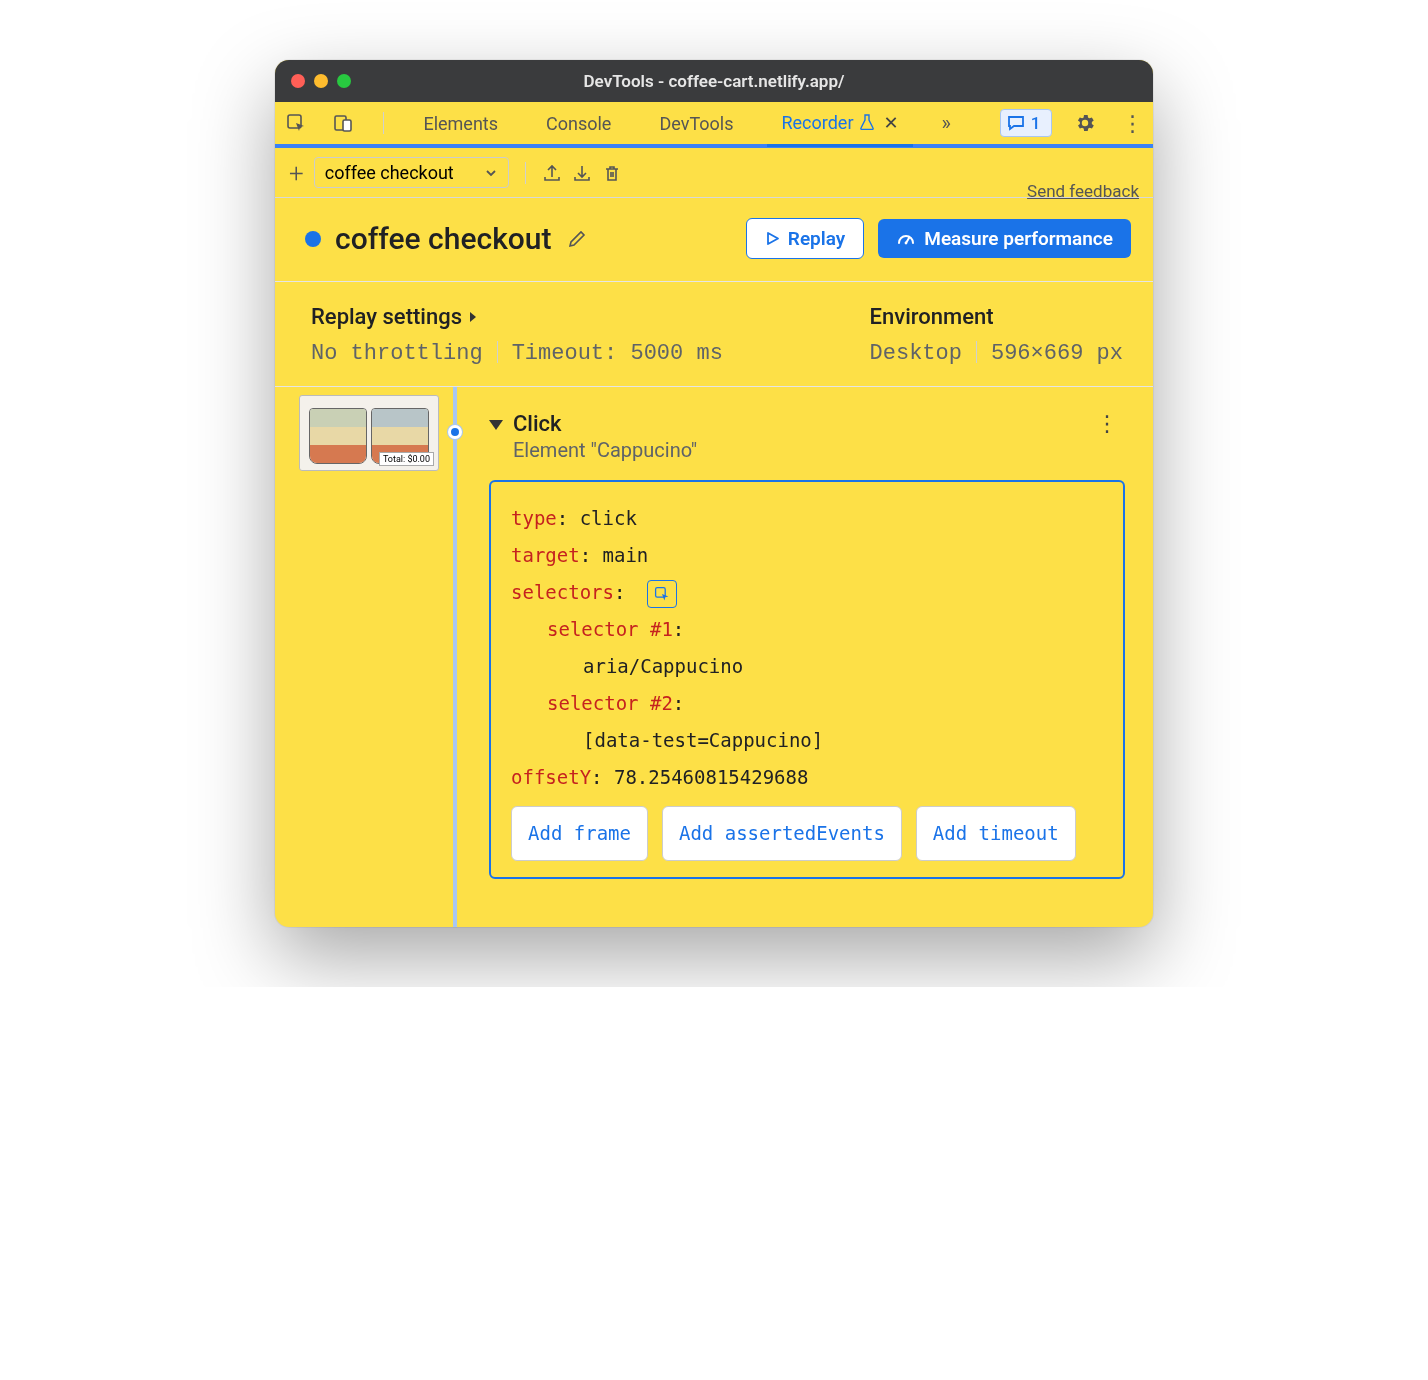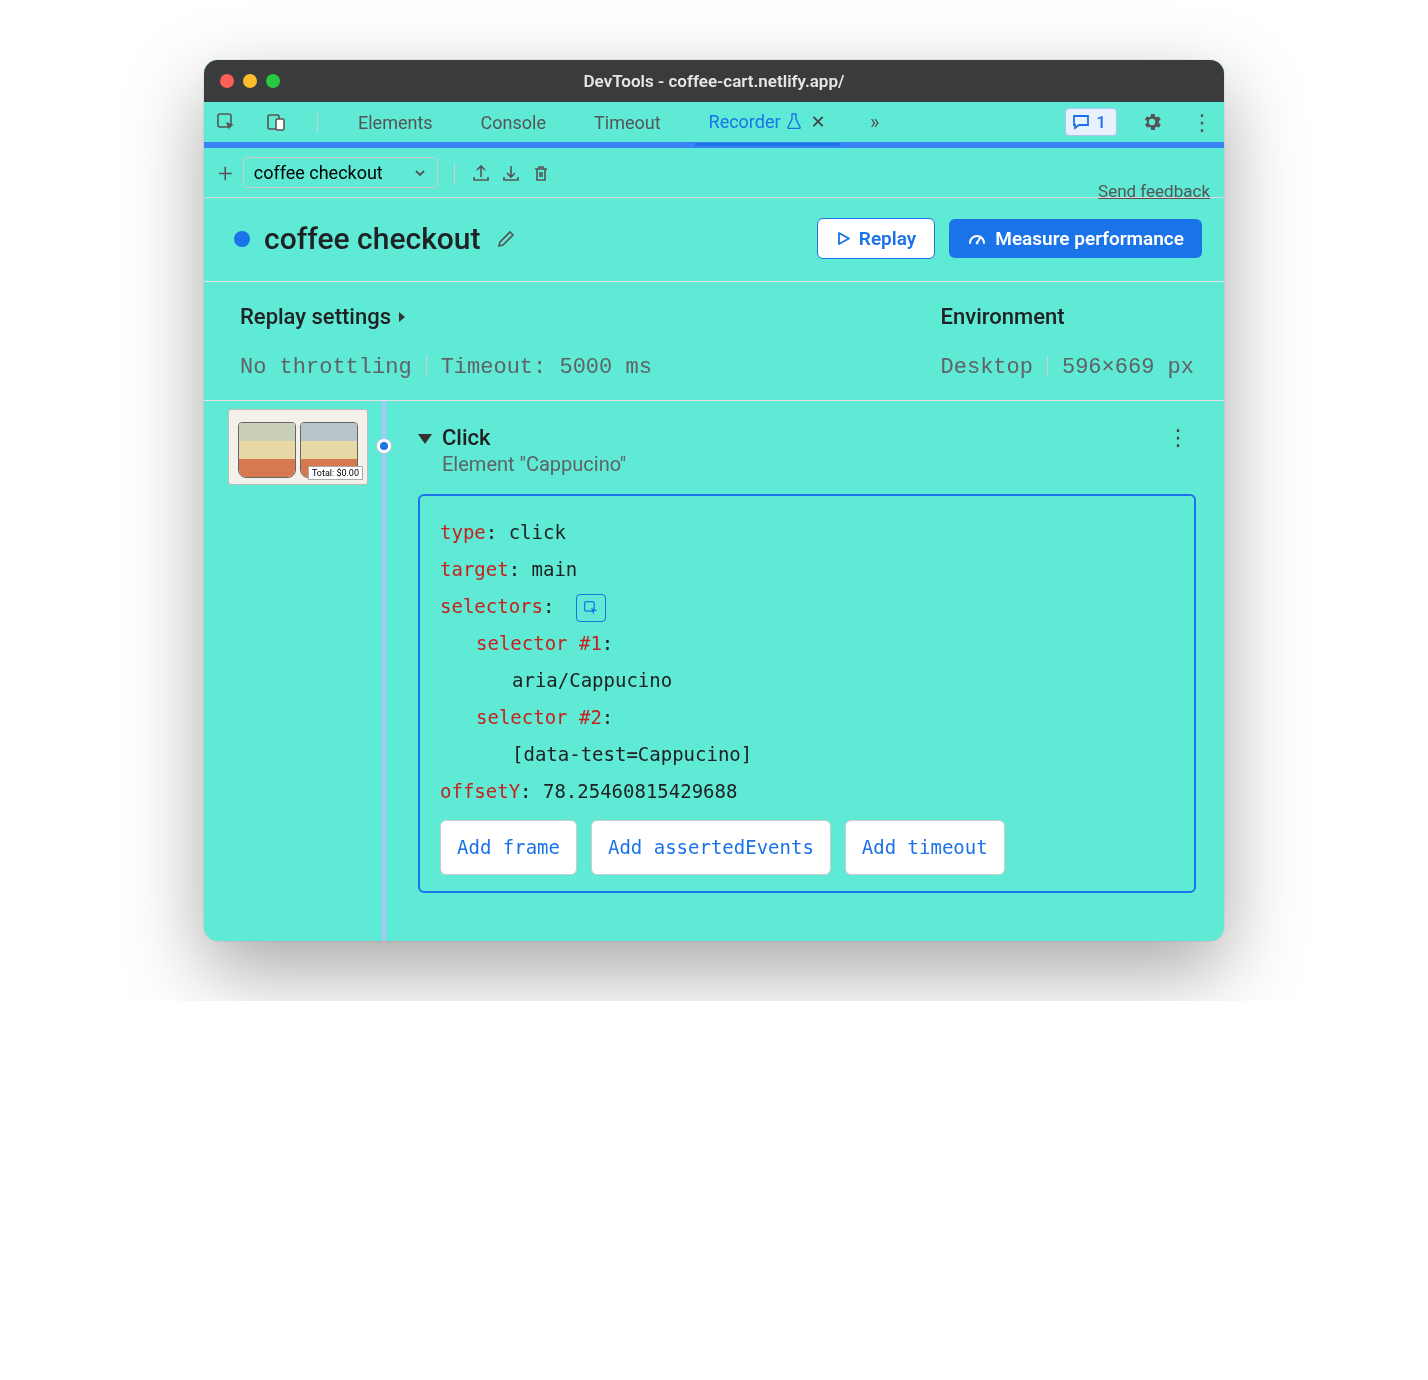--- a/index.html
+++ b/index.html
@@ -5,25 +5,25 @@
 * { box-sizing: border-box; margin: 0; padding: 0; }
 body {
   font-family: -apple-system, BlinkMacSystemFont, "Segoe UI", Roboto, sans-serif;
   background: #fff;
   display: flex;
   justify-content: center;
   align-items: flex-start;
   padding: 60px;
 }
 .window {
-  width: 1020px;
+  width: 878px;
   border-radius: 14px;
   overflow: hidden;
   box-shadow: 0 30px 80px rgba(0,0,0,0.35), 0 0 0 1px rgba(0,0,0,0.05);
-  background: #5eead4;
+  background: #fde047;
 }
 .titlebar {
   background: #3a3b3d;
   height: 42px;
   display: flex;
   align-items: center;
   padding: 0 16px;
   position: relative;
 }
 .traffic { display: flex; gap: 9px; }
@@ -36,21 +36,21 @@
   left: 0; right: 0;
   text-align: center;
   color: #e6e6e6;
   font-size: 17px;
   font-weight: 600;
   pointer-events: none;
 }
 .tabbar {
   display: flex;
   align-items: center;
-  border-bottom: 6px solid #3b82f6;
+  border-bottom: 4px solid #3b82f6;
   height: 46px;
   padding: 0 7px;
   gap: 20px;
 }
 .tabbar .iconbtn {
   width: 30px; height: 30px;
   display: flex; align-items: center; justify-content: center;
   color: #555;
   cursor: pointer;
 }
@@ -129,21 +129,21 @@
   gap: 8px;
   cursor: pointer;
 }
 .btn.outline { border: 1.5px solid #1a73e8; color: #1a73e8; background: #fff; align-items: center; }
 .btn.primary { border: none; background: #1a73e8; color: #fff; }
 .settings-row {
   display: flex;
   padding: 22px 30px 20px 36px;
   border-bottom: 1px solid #e5e5e5;
 }
-.settings-col { display: flex; flex-direction: column; gap: 26px; }
+.settings-col { display: flex; flex-direction: column; gap: 12px; }
 .settings-col.right { margin-left: auto; text-align: left; }
 .settings-heading { font-size: 22px; font-weight: 500; color: #202124; display: flex; align-items: center; gap: 6px; }
 .settings-sub { font-size: 22px; color: #5f6368; display: flex; align-items: flex-start; gap: 14px; font-family: Liberation Mono, monospace; }
 .sub-sep { width: 1px; height: 22px; background: #d0d0d0; }
 .content {
   display: flex;
   min-height: 540px;
   position: relative;
 }
 .thumb-col {
@@ -281,21 +281,21 @@
     </div>
     <div class="iconbtn">
       <svg width="20" height="20" viewBox="0 0 20 20" stroke="#555" fill="none" stroke-width="1.6">
         <rect x="2" y="3" width="11" height="14" rx="1.5"></rect>
         <rect x="10" y="7" width="8" height="11" rx="1.5" fill="#fff"></rect>
       </svg>
     </div>
     <div class="divider-v"></div>
     <div class="tab">Elements</div>
     <div class="tab">Console</div>
-    <div class="tab">Timeout</div>
+    <div class="tab">DevTools</div>
     <div class="tab active">
       <span>Recorder</span>
       <svg width="14" height="16" viewBox="0 0 14 16">
           <path d="M5 1 h4 v5 l4 8 a1 1 0 0 1 -1 1.5 H2 a1 1 0 0 1 -1 -1.5 l4 -8 Z" fill="none" stroke="#1a73e8" stroke-width="1.4"></path>
         </svg>
       <span style="font-size:18px;color:#444;margin-left:4px">✕</span>
     </div>
     <div class="iconbtn" style="font-size:20px;color:#555">»</div>
     <div class="spacer"></div>
     <div class="badge-btn">

